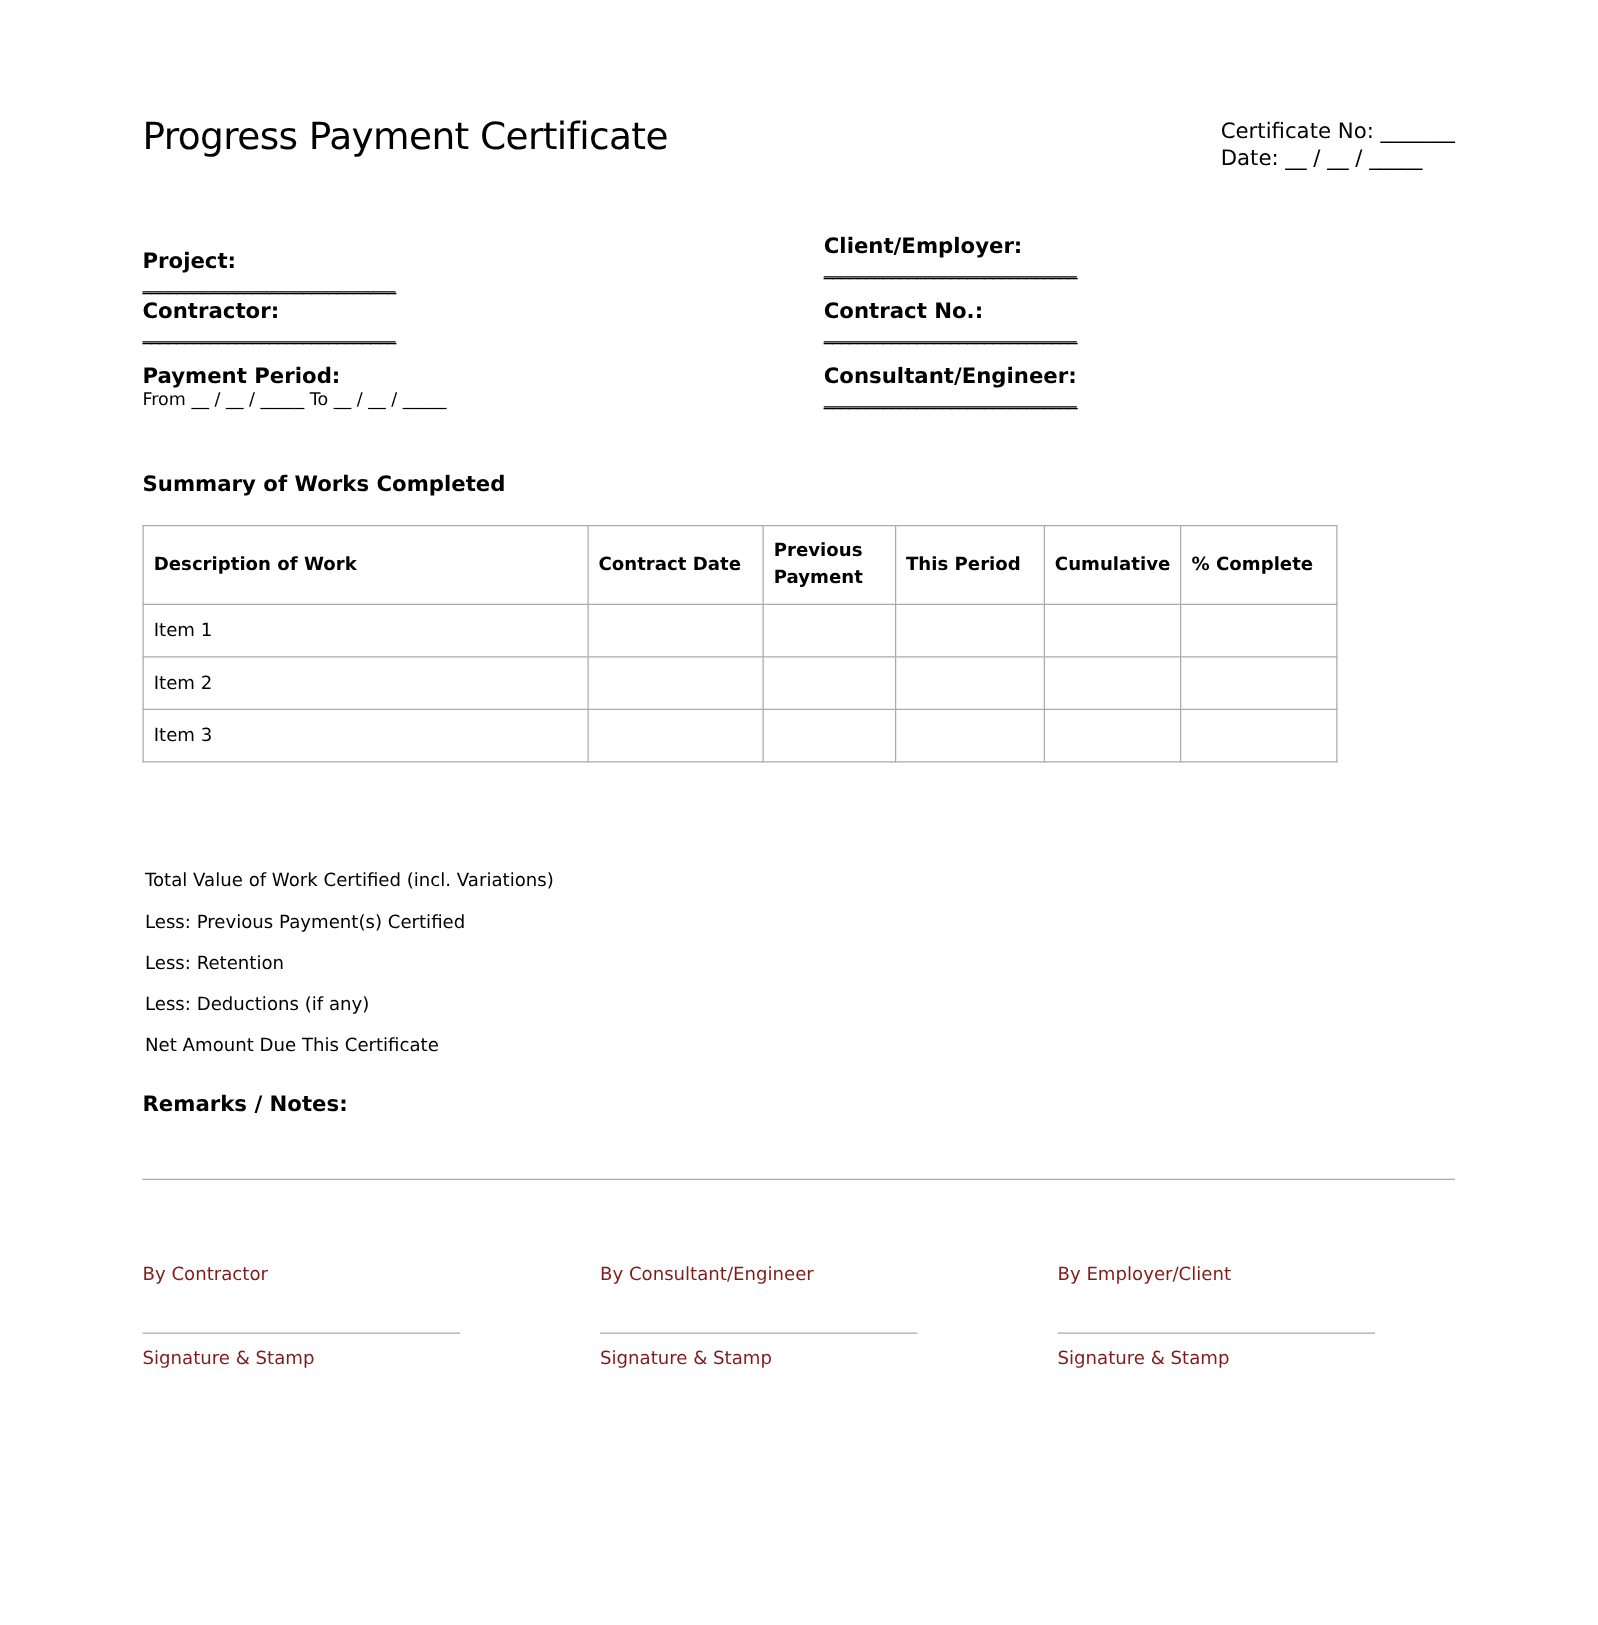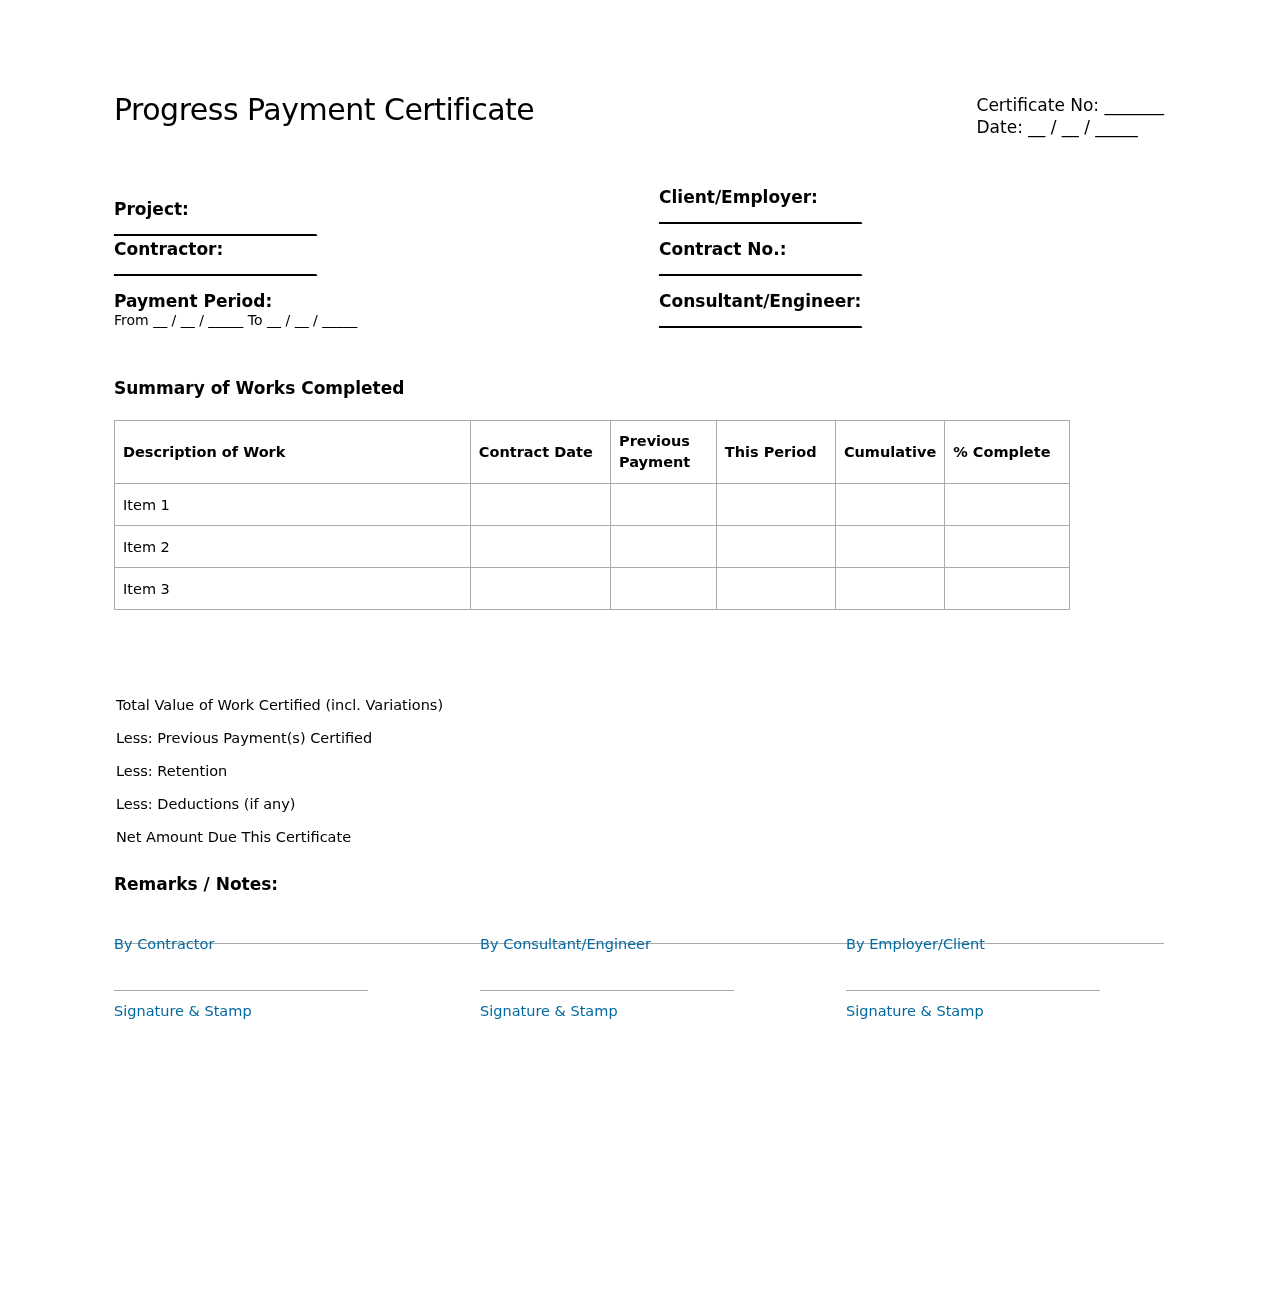--- a/index.html
+++ b/index.html
@@ -117,24 +117,24 @@
     .remarks-rule {
       position: absolute;
       left: 0;
       top: 943px;
       width: 1050px;
       height: 0;
       border-top: 1px solid #aaaaaa;
     }
     .sig {
       position: absolute;
-      top: 934px;
+      top: 1010px;
       width: 254px;
       font-size: 14.5px;
-      color: #0369a1;
+      color: #7f1d1d;
     }
     .sig .by {
       height: 20px;
       line-height: 20px;
       white-space: nowrap;
     }
     .sig .rule {
       margin-top: 36px;
       border-top: 1px solid #aaaaaa;
       height: 0;

